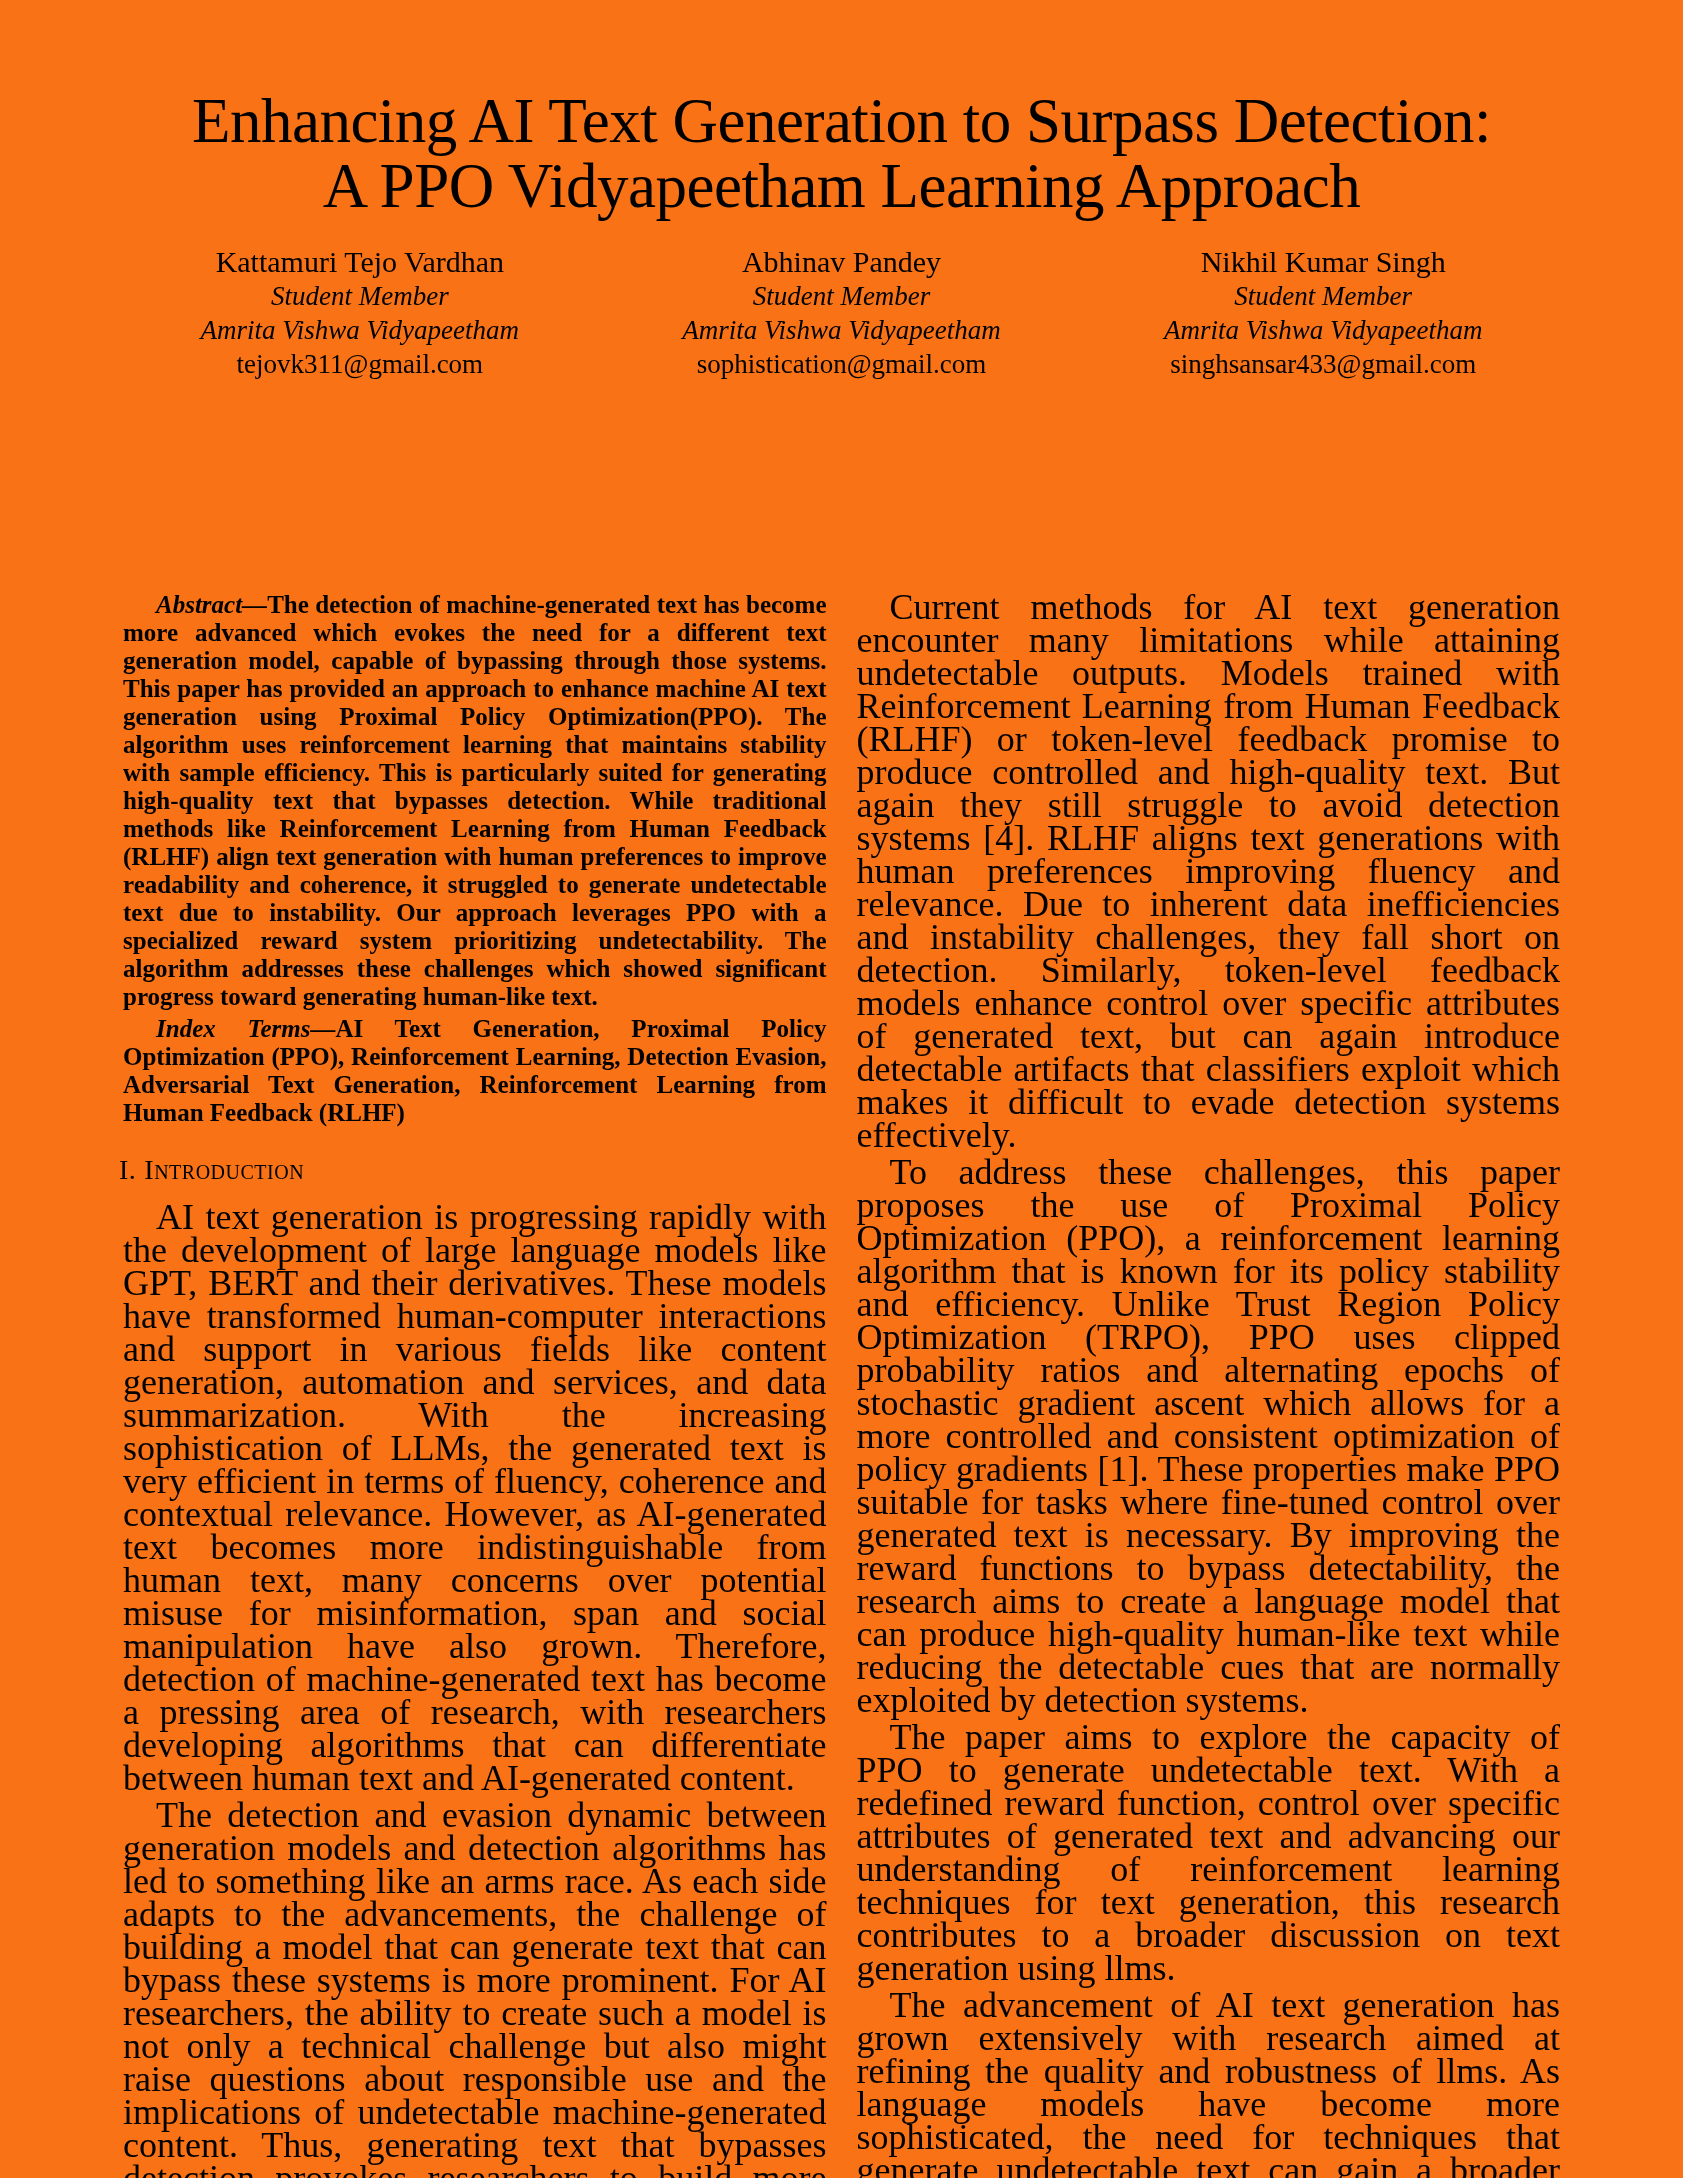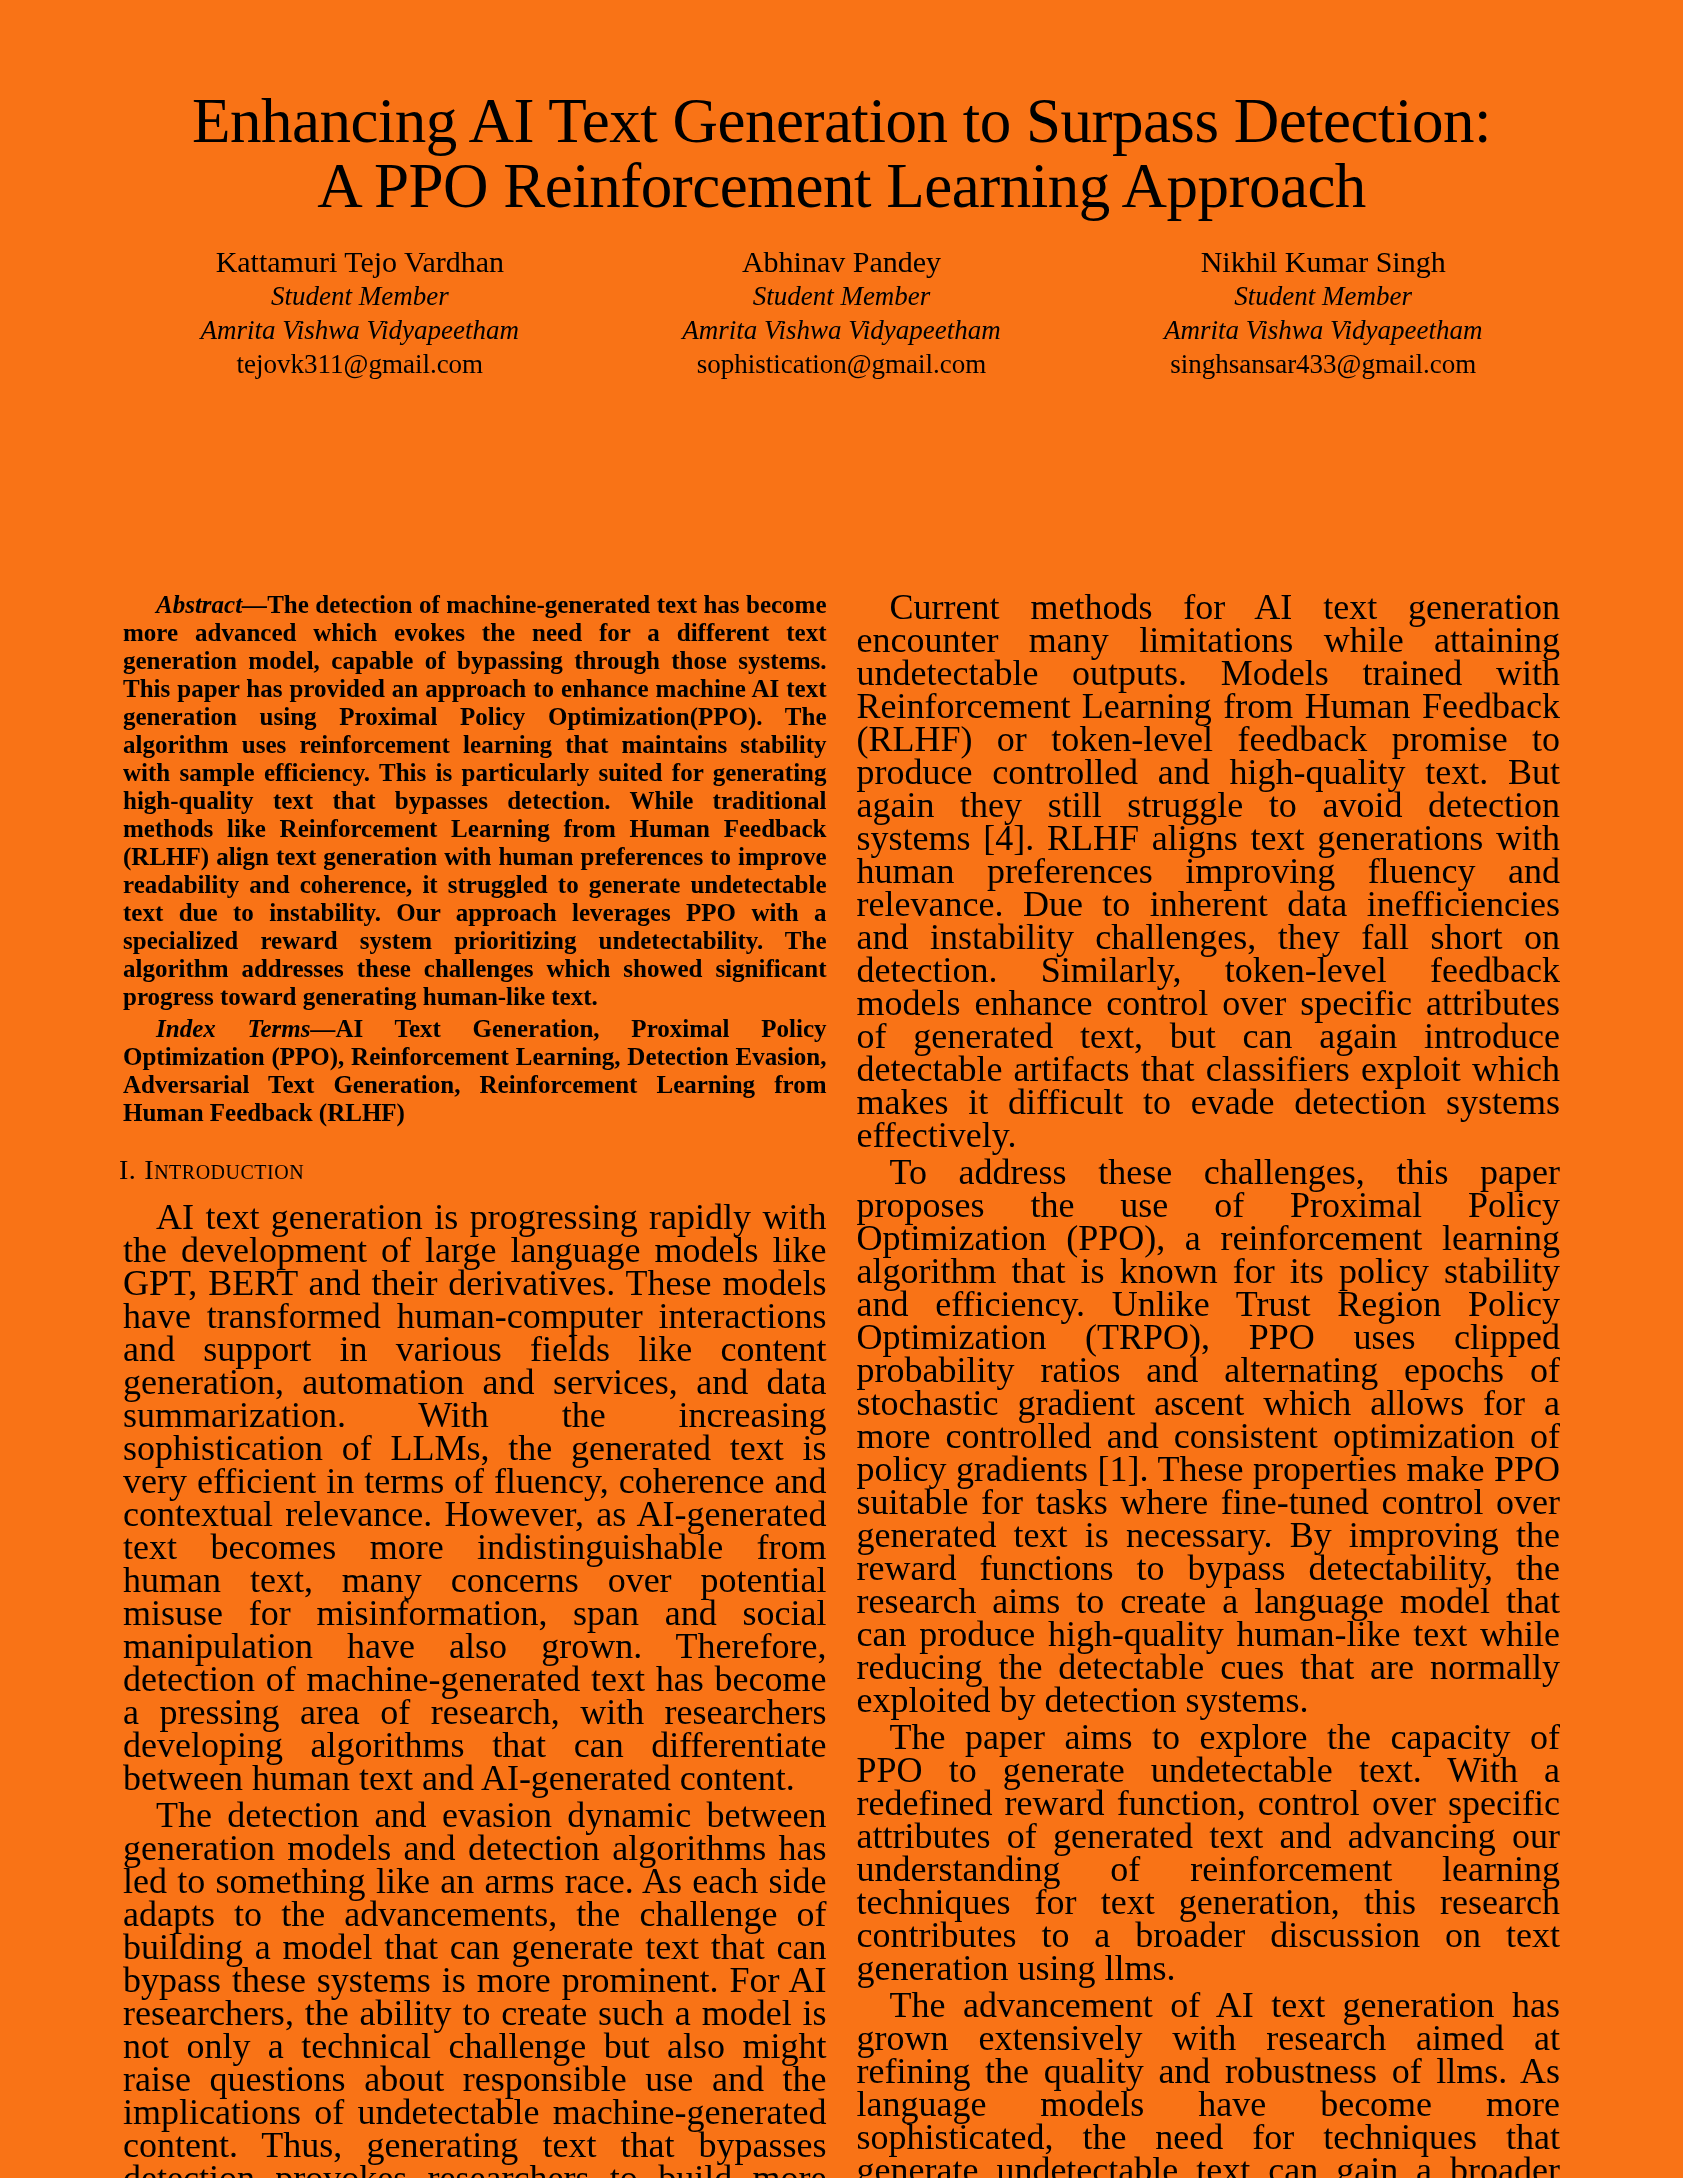--- a/index.html
+++ b/index.html
@@ -87,21 +87,21 @@
     margin-right: 8px;
   }
 </style>
 </head>
 <body>
 
 <div class="page">
 
   <h1 class="title">
     <span>Enhancing AI Text Generation to Surpass Detection:</span><br>
-    <span>A PPO Reinforcement Learning Approach</span>
+    <span>A PPO Vidyapeetham Learning Approach</span>
   </h1>
 
   <div class="authors">
     <div class="author">
       <div class="name">Kattamuri Tejo Vardhan</div>
       <div class="role">Student Member</div>
       <div class="affiliation">Amrita Vishwa Vidyapeetham</div>
       <div class="email">tejovk311@gmail.com</div>
     </div>
     <div class="author">

